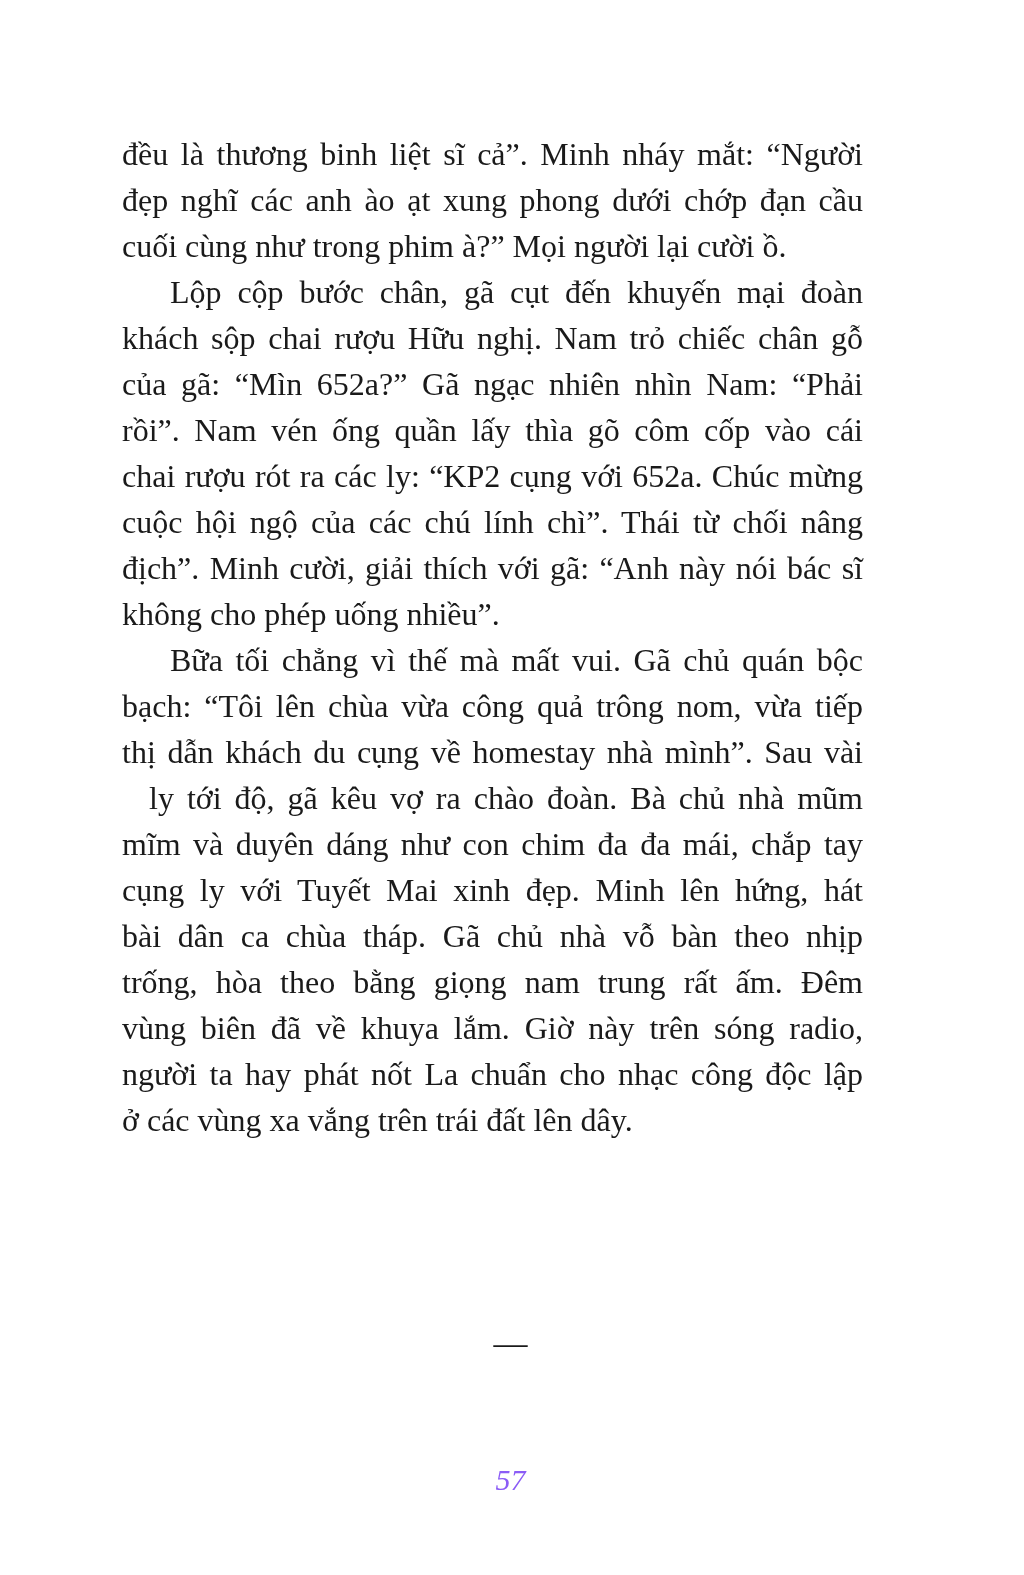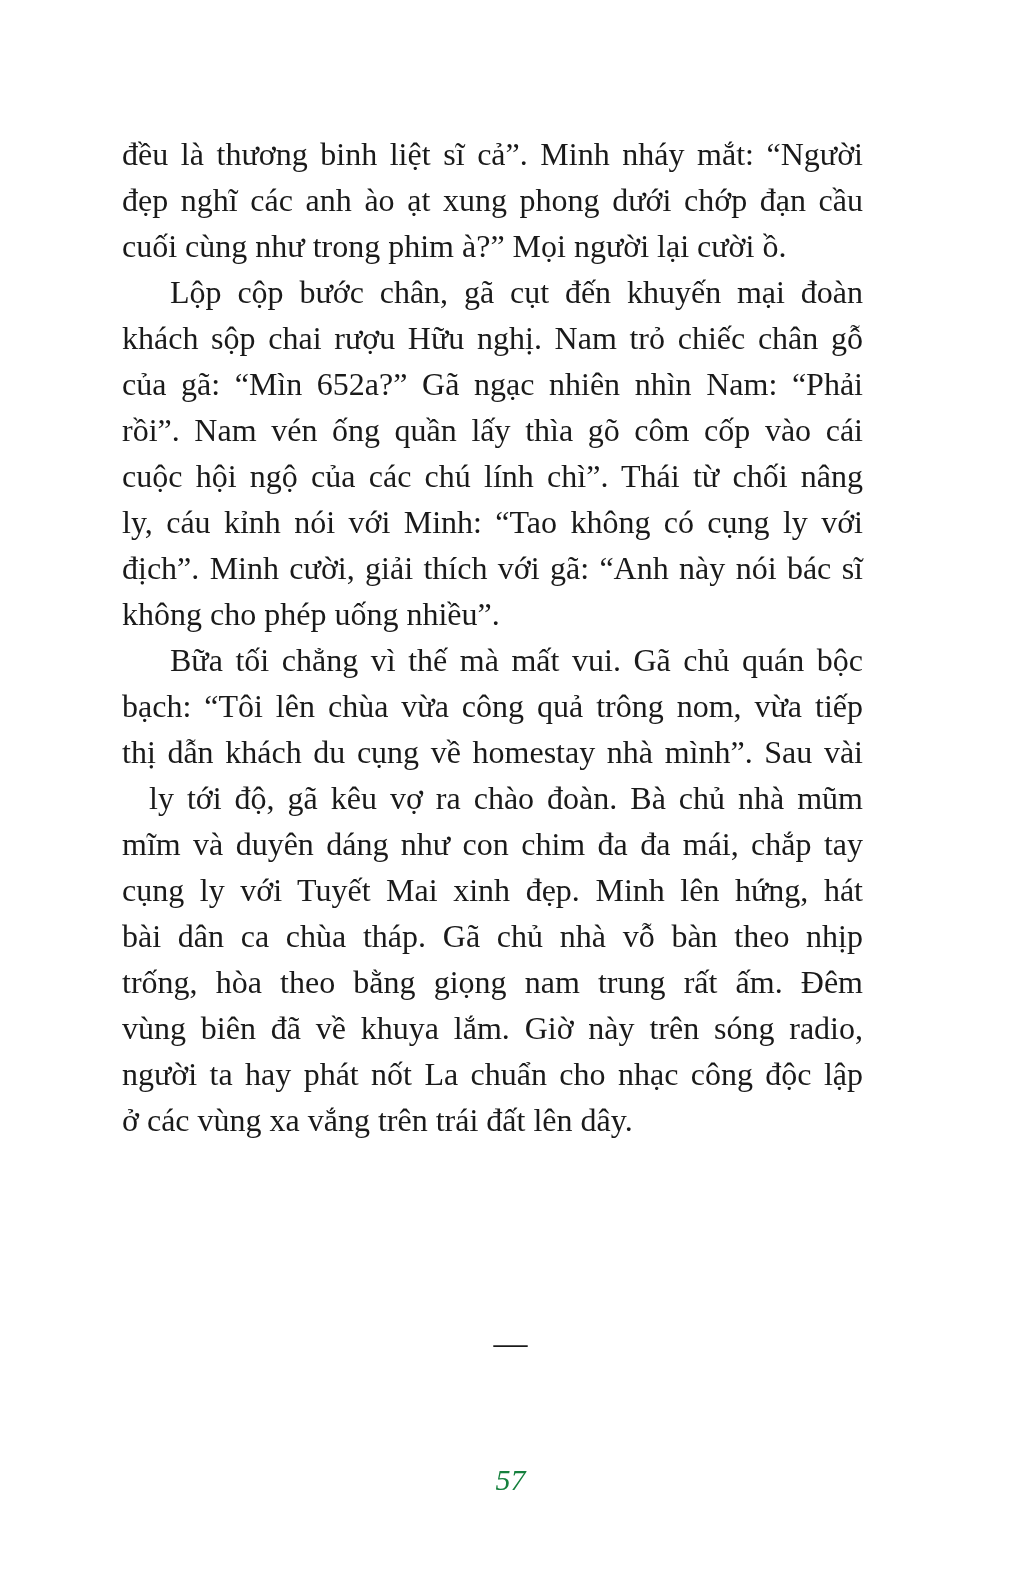--- a/index.html
+++ b/index.html
@@ -51,40 +51,40 @@
   }
   .page-number {
     position: absolute;
     left: 140px;
     top: 1460px;
     width: 741px;
     text-align: center;
     font-style: italic;
     font-size: 30px;
     line-height: 40px;
-    color: #15803d;
+    color: #8b5cf6;
   }
 </style>
 </head>
 <body>
 
 <div class="page">
   <div class="text-block" id="text-block">
       <div class="paragraph">
         <div class="line" style="font-size: 32px;">đều là thương binh liệt sĩ cả”. Minh nháy mắt: “Người</div>
         <div class="line" style="font-size: 32px;">đẹp nghĩ các anh ào ạt xung phong dưới chớp đạn cầu</div>
         <div class="line para-end" style="font-size: 32px;">cuối cùng như trong phim à?” Mọi người lại cười ồ.</div>
       </div>
       <div class="paragraph">
         <div class="line indent" style="font-size: 32px;">Lộp cộp bước chân, gã cụt đến khuyến mại đoàn</div>
         <div class="line" style="font-size: 32px;">khách sộp chai rượu Hữu nghị. Nam trỏ chiếc chân gỗ</div>
         <div class="line" style="font-size: 32px;">của gã: “Mìn 652a?” Gã ngạc nhiên nhìn Nam: “Phải</div>
         <div class="line" style="font-size: 32px;">rồi”. Nam vén ống quần lấy thìa gõ côm cốp vào cái</div>
+        <div class="line" style="font-size: 32px;">chai rượu rót ra các ly: “KP2 cụng với 652a. Chúc mừng</div>
         <div class="line" style="font-size: 32px;">cuộc hội ngộ của các chú lính chì”. Thái từ chối nâng</div>
-        <div class="line" style="font-size: 32px;">ly, cáu kỉnh nói với Minh: “Tao không có cụng ly với</div>
         <div class="line" style="font-size: 32px;">địch”. Minh cười, giải thích với gã: “Anh này nói bác sĩ</div>
         <div class="line para-end" style="font-size: 32px;">không cho phép uống nhiều”.</div>
       </div>
       <div class="paragraph">
         <div class="line indent" style="font-size: 32px;">Bữa tối chẳng vì thế mà mất vui. Gã chủ quán bộc</div>
         <div class="line" style="font-size: 32px;">bạch: “Tôi lên chùa vừa công quả trông nom, vừa tiếp</div>
         <div class="line" style="font-size: 32px;">thị dẫn khách du cụng về homestay nhà mình”. Sau vài</div>
         <div class="line" style="font-size: 32px; margin-left: 27px;">ly tới độ, gã kêu vợ ra chào đoàn. Bà chủ nhà mũm</div>
         <div class="line" style="font-size: 32px;">mĩm và duyên dáng như con chim đa đa mái, chắp tay</div>
         <div class="line" style="font-size: 32px;">cụng ly với Tuyết Mai xinh đẹp. Minh lên hứng, hát</div>

